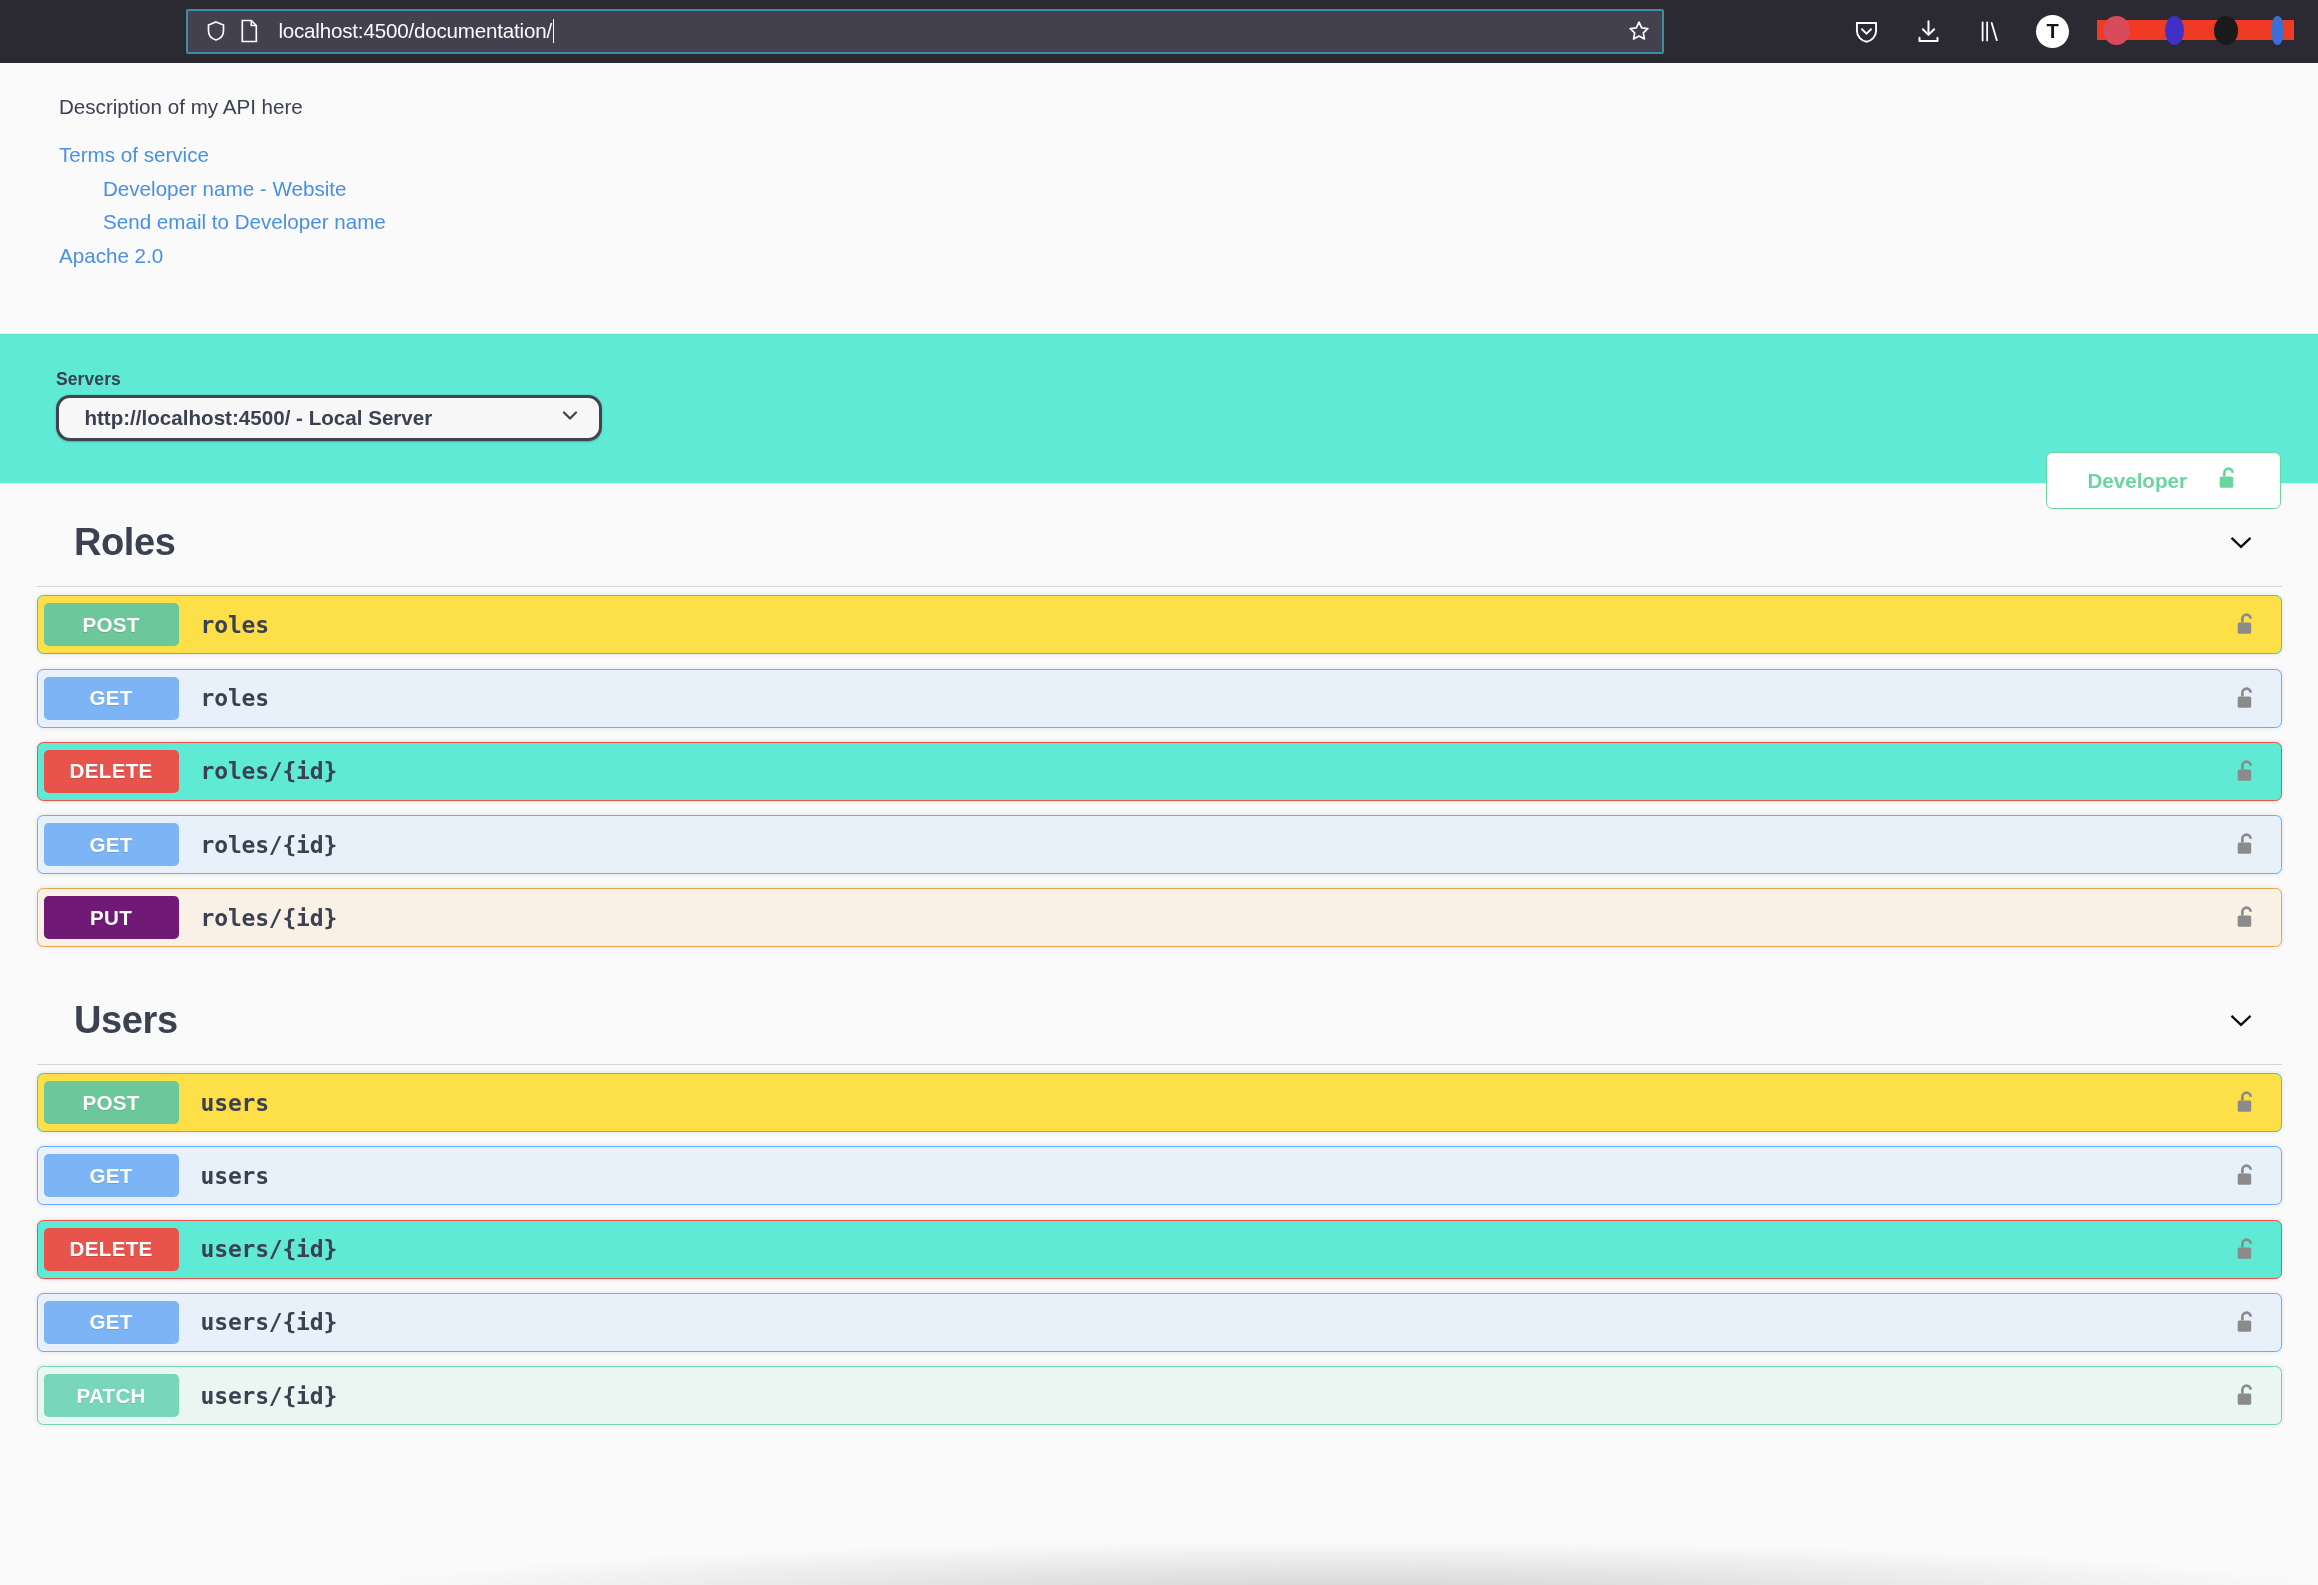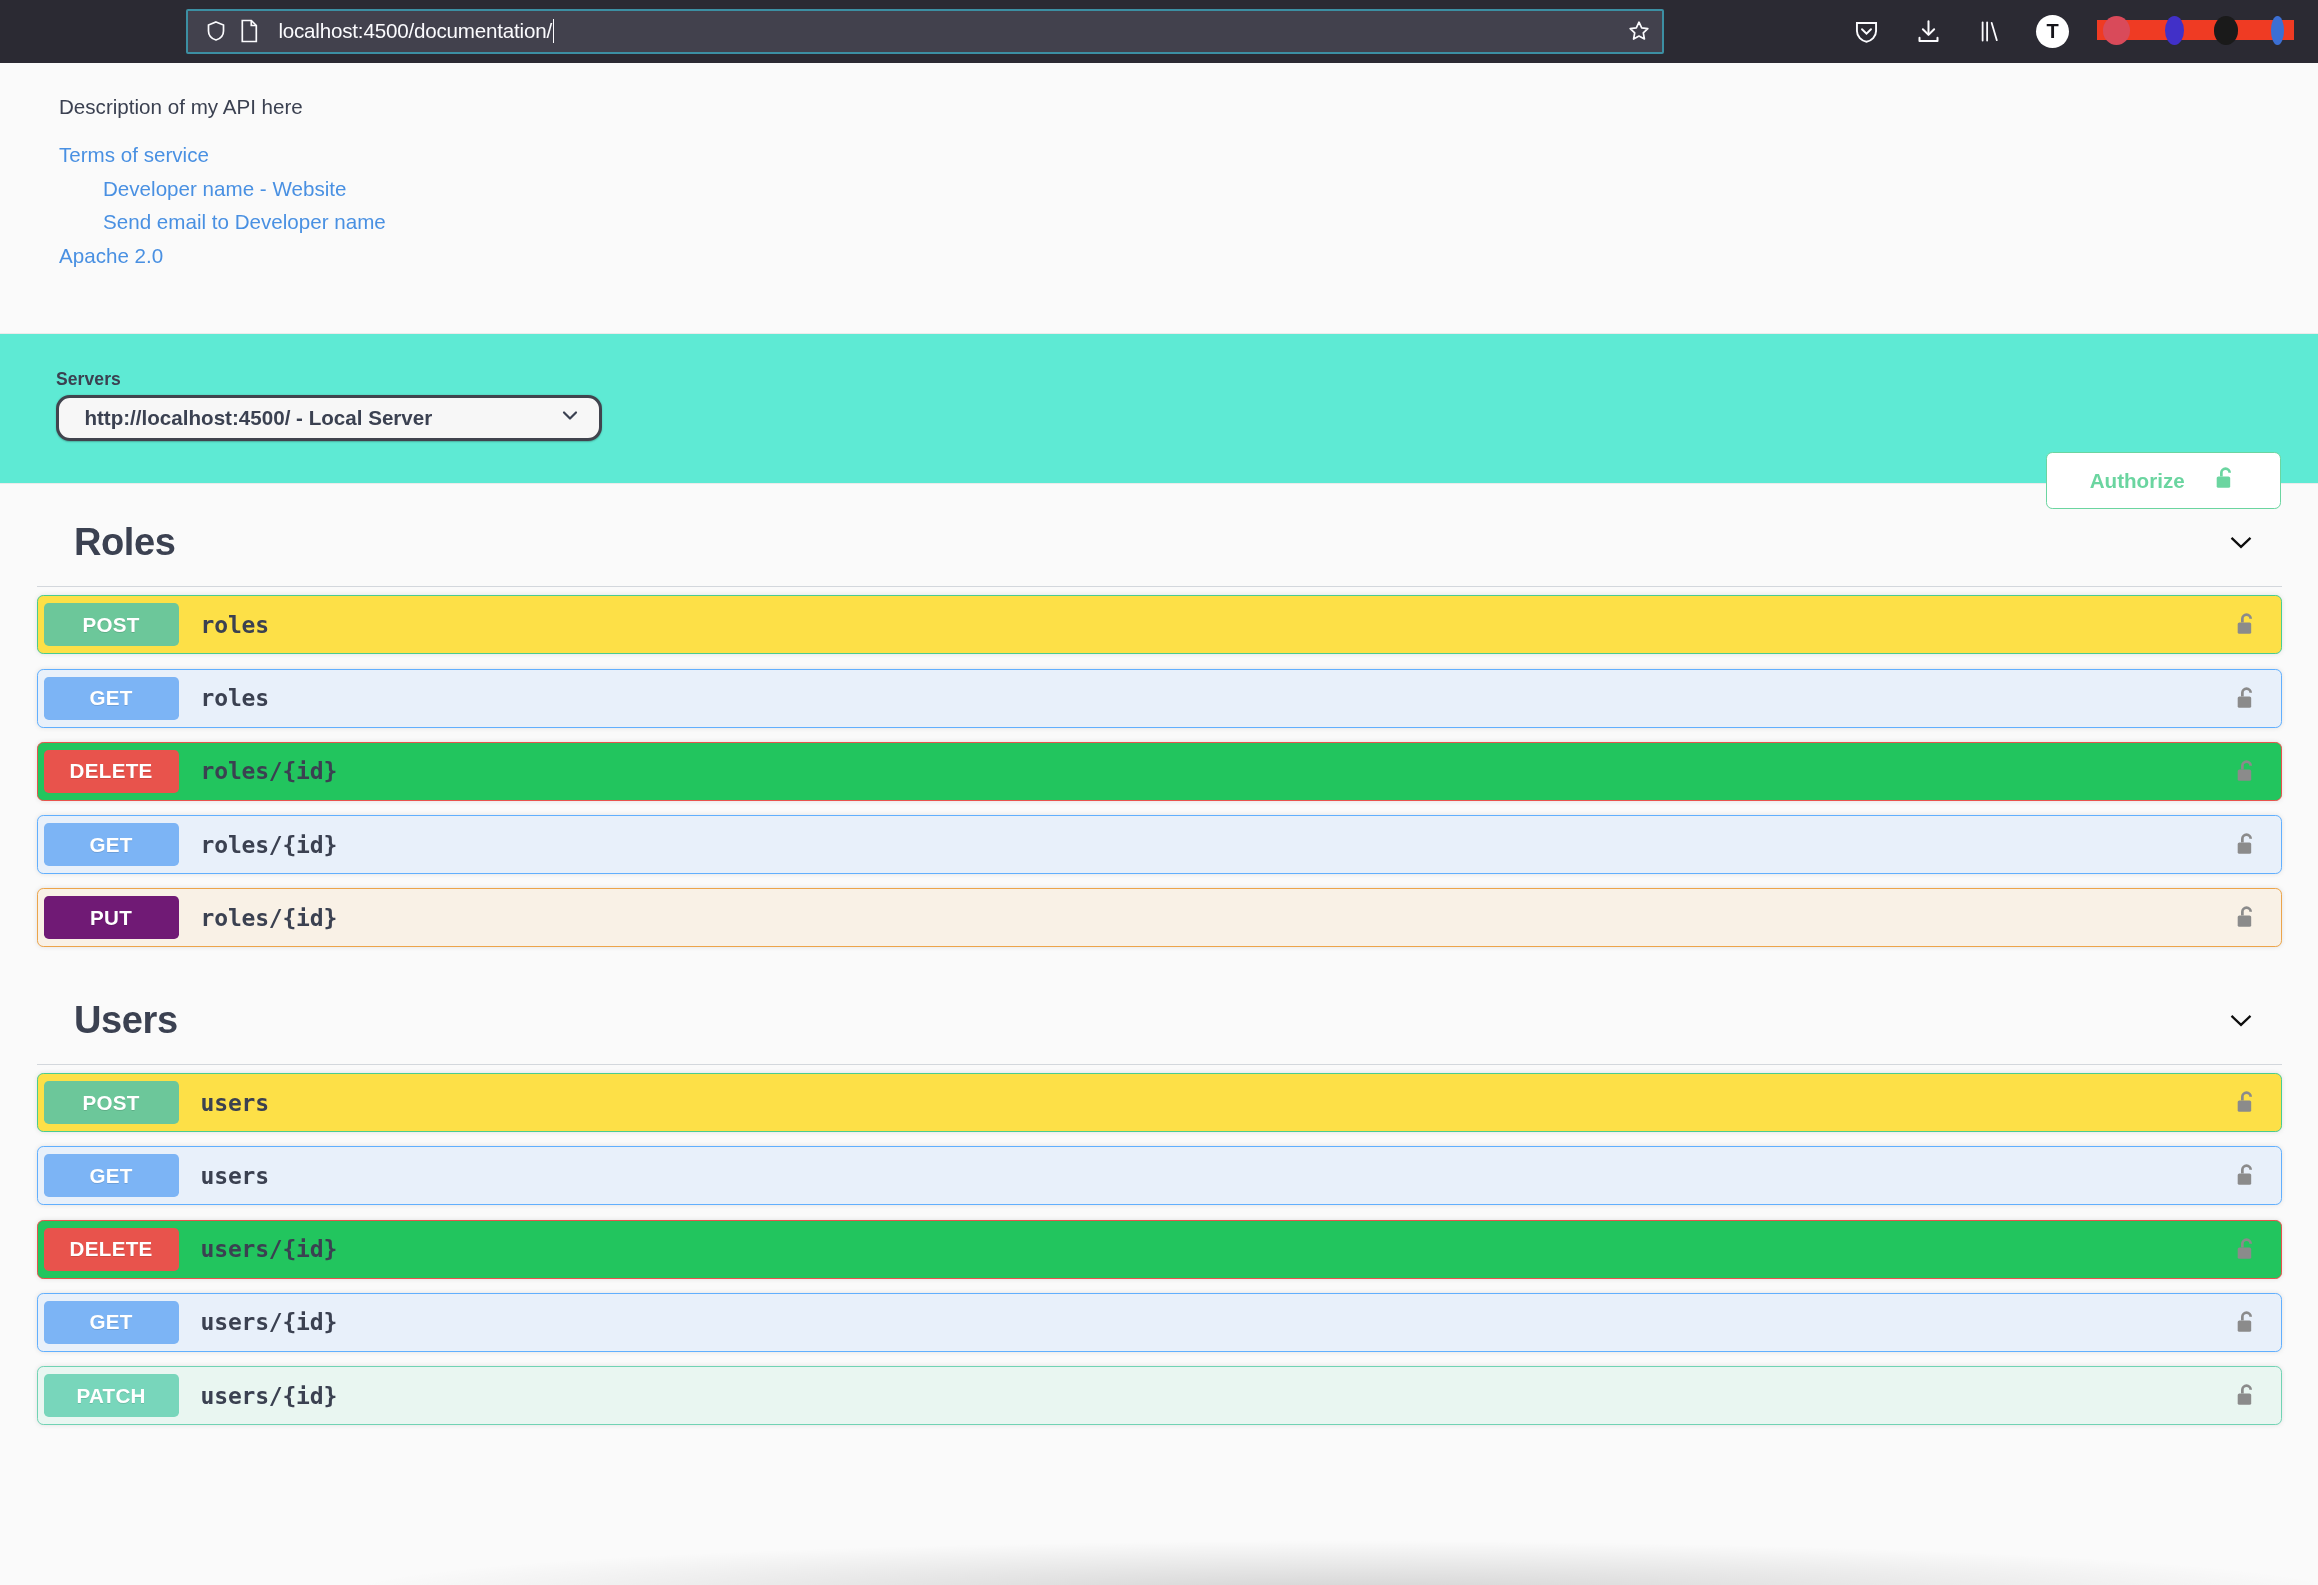--- a/index.html
+++ b/index.html
@@ -272,21 +272,21 @@
     align-items: center;
     justify-content: center;
     flex: 0 0 auto;
   }
 
   
   .m-post  { background: #fde047; border: 1.6px solid #49cc90; }
   .m-post  .op-badge { background: #6cc79a; }
   .m-get   { background: #e8f0fa; border: 1.6px solid #61affe; }
   .m-get   .op-badge { background: #7cb4f5; }
-  .m-delete{ background: #22c55e; border: 1.6px solid #e8534c; }
+  .m-delete{ background: #5eead4; border: 1.6px solid #e8534c; }
   .m-delete .op-badge { background: #e8534c; }
   .m-put   { background: #f9f1e6; border: 1.6px solid #eca44a; }
   .m-put   .op-badge { background: #701a75; }
   .m-patch { background: #e9f6f1; border: 1.6px solid #71d3b4; }
   .m-patch .op-badge { background: #78d6bb; }
 
   .bottom-shadow {
     position: absolute;
     left: 0;
     right: 0;
@@ -376,21 +376,21 @@
         <span>
           <svg width="24" height="24" viewBox="0 0 24 24" fill="none" stroke="#3b4151" stroke-width="2.2" stroke-linecap="round" stroke-linejoin="round">
             <path d="M6 9.5 l6 6 6 -6"></path>
           </svg>
         </span>
       </div>
     </div>
   </div>
 
   <div class="authorize-btn">
-    <span>Authorize</span>
+    <span>Developer</span>
     <span>
       <svg width="24" height="27" viewBox="0 0 22 26" fill="none">
         <path d="M7.5 11 V7.5 a4 4 0 0 1 8 0" stroke="#6bd5a0" stroke-width="2.6" fill="none"></path>
         <rect x="3" y="11" width="13" height="11" rx="1.6" fill="#6bd5a0"></rect>
       </svg>
     </span>
   </div>
 
   <div class="ops-area">
 

